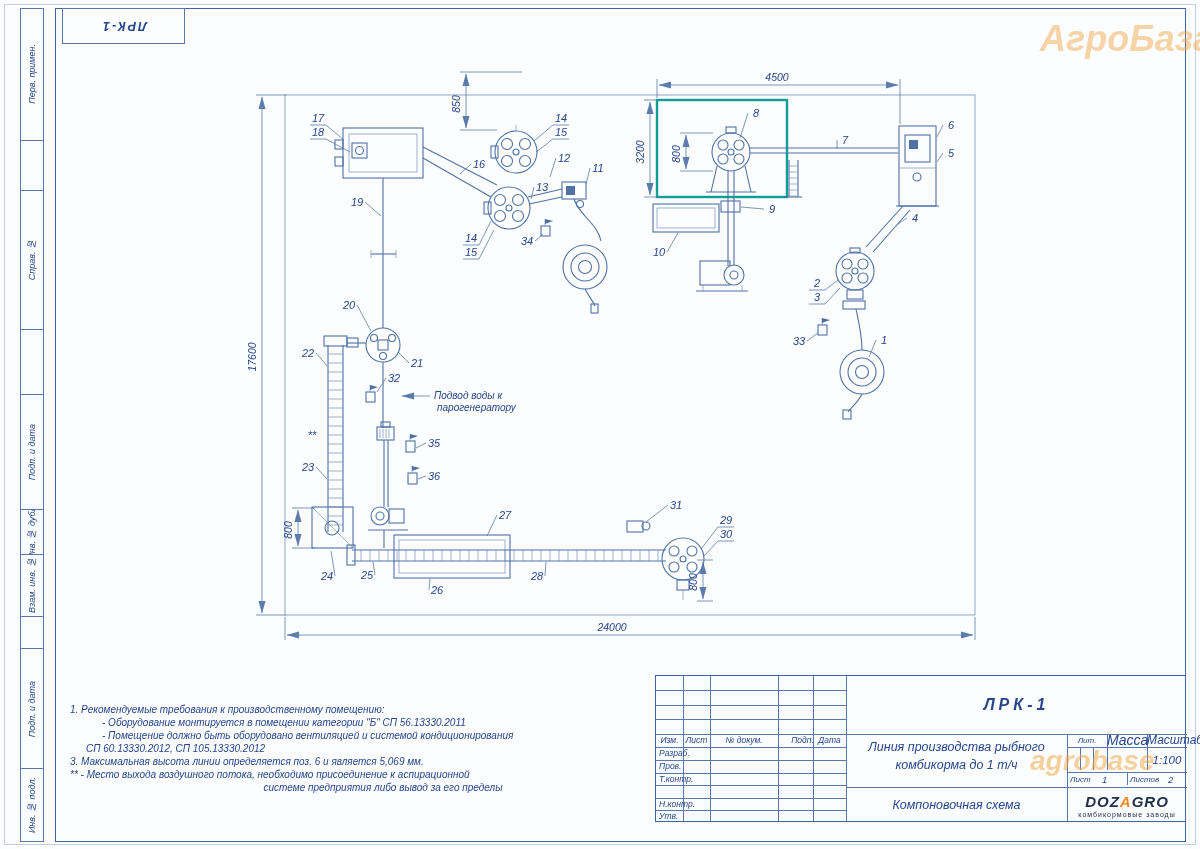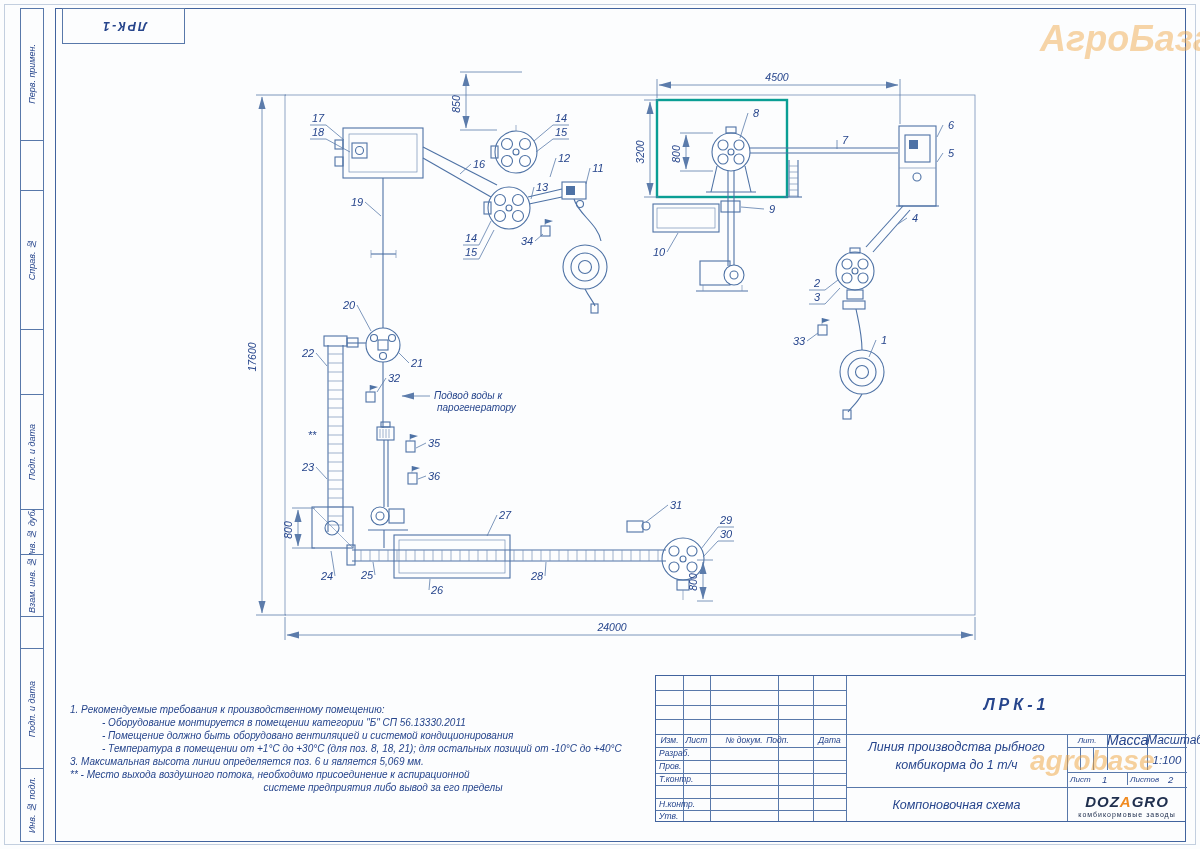--- a/index.html
+++ b/index.html
@@ -549,21 +549,21 @@
         <text x="799" y="345" class="plab" text-anchor="middle">33</text>
         <line x1="876" y1="340" x2="869" y2="357" class="ldr"></line>
         <text x="884" y="344" class="plab" text-anchor="middle">1</text>
       </g>
   </svg>
 
   <div class="notes">
     <div>1. Рекомендуемые требования к производственному помещению:</div>
     <div class="ind1">- Оборудование монтируется в помещении категории "Б" СП 56.13330.2011</div>
     <div class="ind1">- Помещение должно быть оборудовано вентиляцией и системой кондиционирования</div>
-    <div class="ind1">- Температура в помещении от +1°С до +30°С (для поз. 8, 18, 21); для остальных позиций от -10°С до +40°С</div>
+    <div class="ind2">СП 60.13330.2012, СП 105.13330.2012</div>
     <div>3. Максимальная высота линии определяется поз. 6 и является 5,069 мм.</div>
     <div>** - Место выхода воздушного потока, необходимо присоединение к аспирационной</div>
     <div class="ind3">системе предприятия либо вывод за его пределы</div>
   </div>
 
   <div class="titleblock">
 
     <div class="tb-v" style="left:27px"></div>
     <div class="tb-v" style="left:54px"></div>
     <div class="tb-v" style="left:122px"></div>
@@ -586,21 +586,21 @@
     <div class="tb-h" style="top:109px;width:190px"></div>
     <div class="tb-h" style="top:122px;width:190px"></div>
     <div class="tb-h" style="top:134px;width:190px"></div>
     <div class="tb-h" style="top:71px;left:411px;width:120px"></div>
     <div class="tb-h" style="top:96px;left:411px;width:120px"></div>
     <div class="tb-h" style="top:111px;left:190px;width:341px"></div>
 
     <div class="tb-t" style="left:0;top:58px;width:27px">Изм.</div>
     <div class="tb-t" style="left:27px;top:58px;width:27px">Лист</div>
     <div class="tb-t" style="left:54px;top:58px;width:68px">№ докум.</div>
-    <div class="tb-t" style="left:104px;top:58px;width:35px">Подп.</div>
+    <div class="tb-t" style="left:129px;top:58px;width:35px">Подп.</div>
     <div class="tb-t" style="left:157px;top:58px;width:33px">Дата</div>
 
     <div class="tb-r" style="top:71px">Разраб.</div>
     <div class="tb-r" style="top:84px">Пров.</div>
     <div class="tb-r" style="top:97px">Т.контр.</div>
     <div class="tb-r" style="top:122px">Н.контр.</div>
     <div class="tb-r" style="top:134px">Утв.</div>
 
     <div class="tb-code">ЛРК-1</div>
     <div class="tb-name" style="top:64px">Линия производства рыбного</div>

